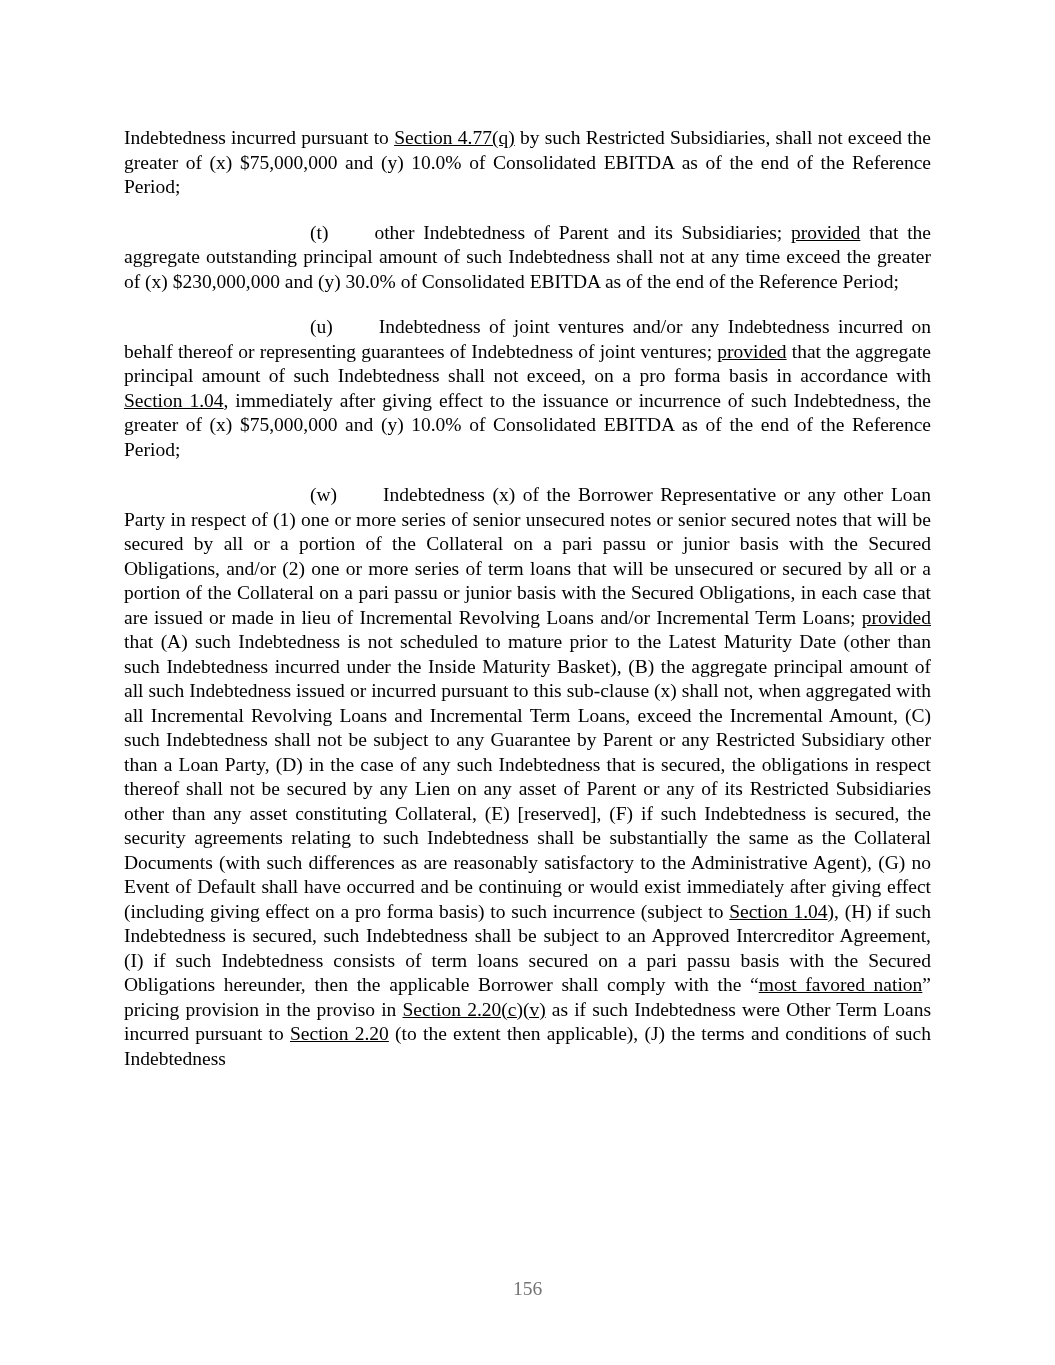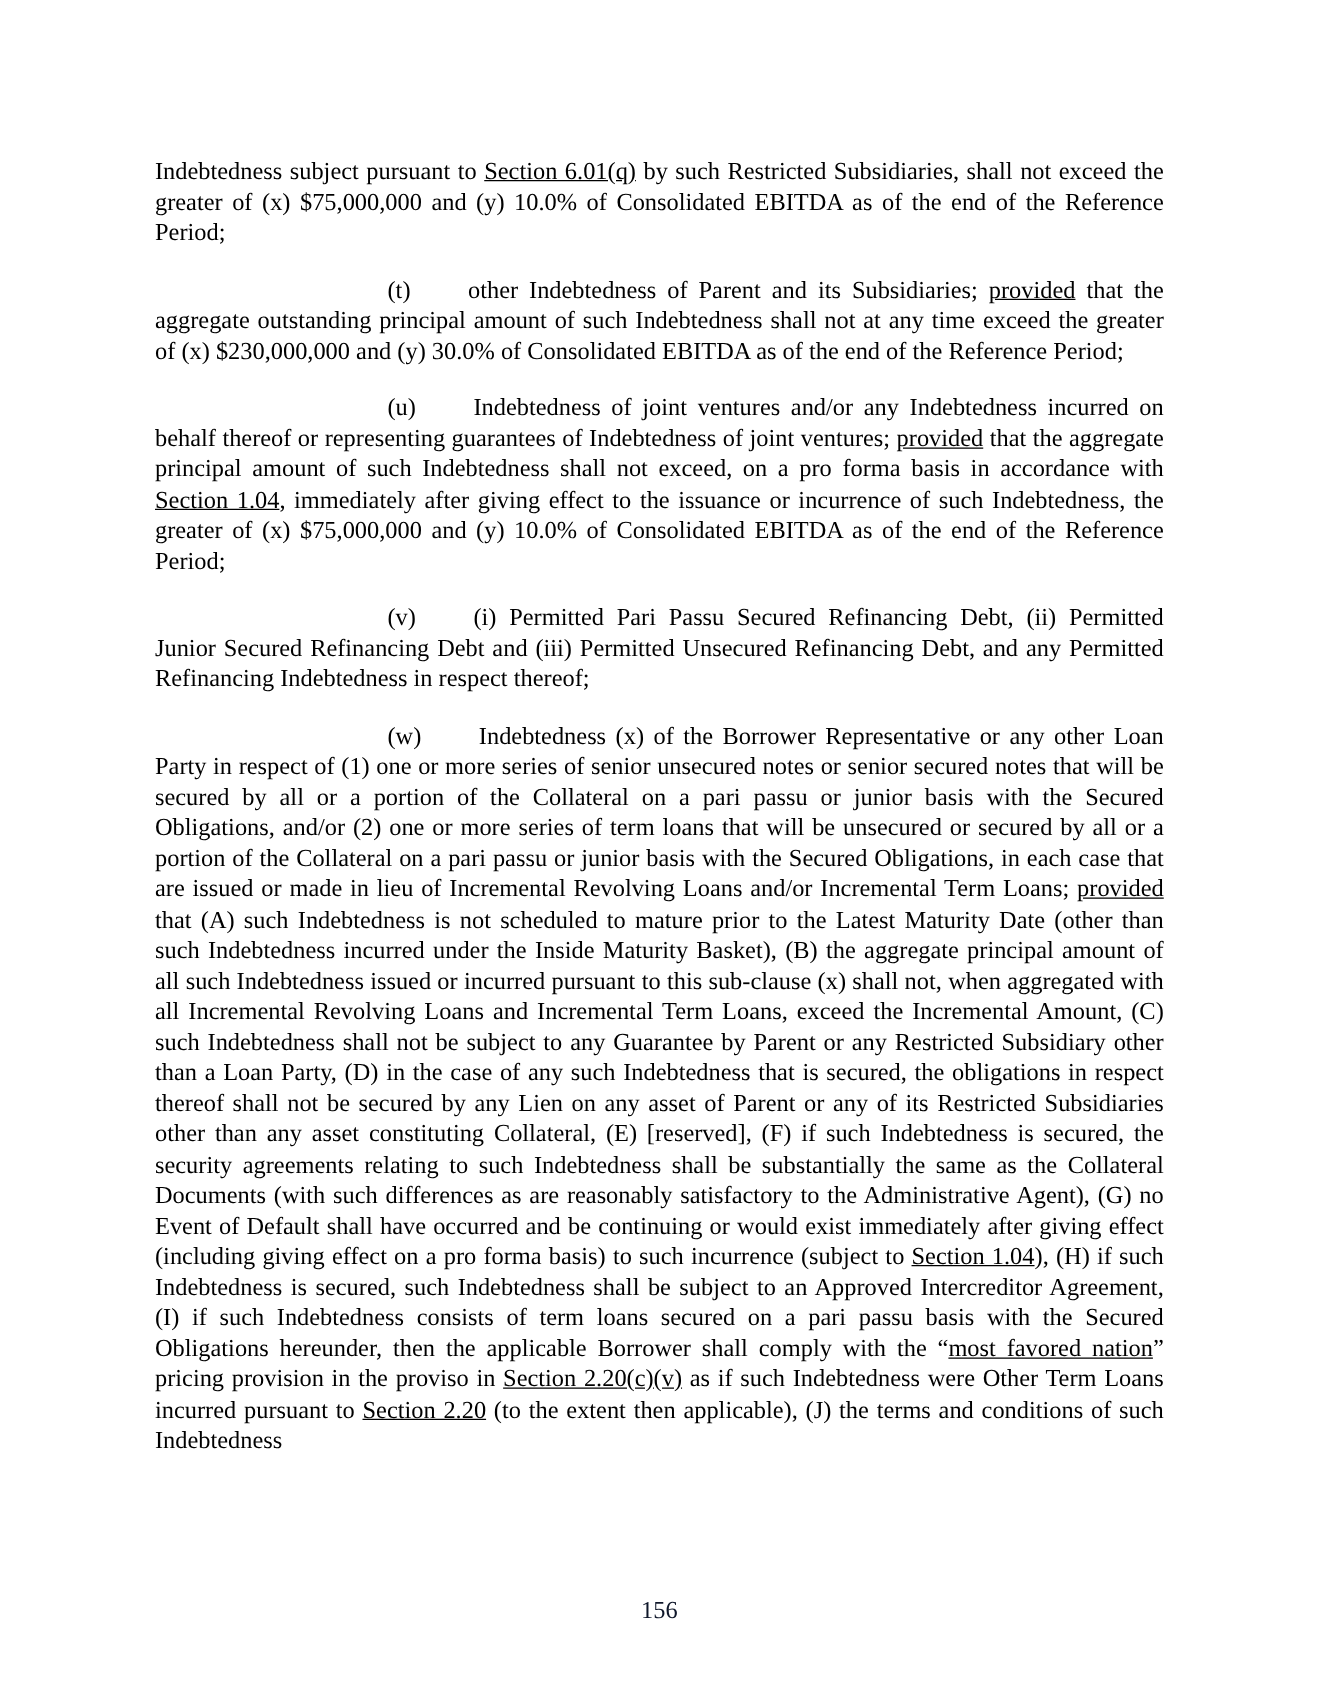--- a/index.html
+++ b/index.html
@@ -45,28 +45,27 @@
     text-decoration: underline;
   }
   .footer {
     position: absolute;
     top: 1277px;
     left: 0;
     width: 1055px;
     text-align: center;
     font-family: "Liberation Serif", "DejaVu Serif", serif;
     font-size: 19.5px;
-    color: #0f172a;
+    color: #737373;
   }
 </style>
 </head>
 <body>
 
 <div class="page">
   <div class="doc-body">
-      <p class="para"><span>Indebtedness subject pursuant to </span><span class="u">Section 6.01(q)</span><span> by such Restricted Subsidiaries, shall not exceed the greater of (x) $75,000,000 and (y) 10.0% of Consolidated EBITDA as of the end of the Reference Period;</span></p>
+      <p class="para"><span>Indebtedness incurred pursuant to </span><span class="u">Section 4.77(q)</span><span> by such Restricted Subsidiaries, shall not exceed the greater of (x) $75,000,000 and (y) 10.0% of Consolidated EBITDA as of the end of the Reference Period;</span></p>
       <p class="para indent"><span class="plabel">(t)</span><span class="tab"></span><span>other Indebtedness of Parent and its Subsidiaries; </span><span class="u">provided</span><span> that the aggregate outstanding principal amount of such Indebtedness shall not at any time exceed the greater of (x) $230,000,000 and (y) 30.0% of Consolidated EBITDA as of the end of the Reference Period;</span></p>
       <p class="para indent"><span class="plabel">(u)</span><span class="tab"></span><span>Indebtedness of joint ventures and/or any Indebtedness incurred on behalf thereof or representing guarantees of Indebtedness of joint ventures; </span><span class="u">provided</span><span> that the aggregate principal amount of such Indebtedness shall not exceed, on a pro forma basis in accordance with </span><span class="u">Section 1.04</span><span>, immediately after giving effect to the issuance or incurrence of such Indebtedness, the greater of (x) $75,000,000 and (y) 10.0% of Consolidated EBITDA as of the end of the Reference Period;</span></p>
-      <p class="para indent"><span class="plabel">(v)</span><span class="tab"></span><span>(i) Permitted Pari Passu Secured Refinancing Debt, (ii) Permitted Junior Secured Refinancing Debt and (iii) Permitted Unsecured Refinancing Debt, and any Permitted Refinancing Indebtedness in respect thereof;</span></p>
       <p class="para indent"><span class="plabel">(w)</span><span class="tab"></span><span>Indebtedness (x) of the Borrower Representative or any other Loan Party in respect of (1) one or more series of senior unsecured notes or senior secured notes that will be secured by all or a portion of the Collateral on a pari passu or junior basis with the Secured Obligations, and/or (2) one or more series of term loans that will be unsecured or secured by all or a portion of the Collateral on a pari passu or junior basis with the Secured Obligations, in each case that are issued or made in lieu of Incremental Revolving Loans and/or Incremental Term Loans; </span><span class="u">provided</span><span> that (A) such Indebtedness is not scheduled to mature prior to the Latest Maturity Date (other than such Indebtedness incurred under the Inside Maturity Basket), (B) the aggregate principal amount of all such Indebtedness issued or incurred pursuant to this sub-clause (x) shall not, when aggregated with all Incremental Revolving Loans and Incremental Term Loans, exceed the Incremental Amount, (C) such Indebtedness shall not be subject to any Guarantee by Parent or any Restricted Subsidiary other than a Loan Party, (D) in the case of any such Indebtedness that is secured, the obligations in respect thereof shall not be secured by any Lien on any asset of Parent or any of its Restricted Subsidiaries other than any asset constituting Collateral, (E) [reserved], (F) if such Indebtedness is secured, the security agreements relating to such Indebtedness shall be substantially the same as the Collateral Documents (with such differences as are reasonably satisfactory to the Administrative Agent), (G) no Event of Default shall have occurred and be continuing or would exist immediately after giving effect (including giving effect on a pro forma basis) to such incurrence (subject to </span><span class="u">Section 1.04</span><span>), (H) if such Indebtedness is secured, such Indebtedness shall be subject to an Approved Intercreditor Agreement, (I) if such Indebtedness consists of term loans secured on a pari passu basis with the Secured Obligations hereunder, then the applicable Borrower shall comply with the “</span><span class="u">most favored nation</span><span>” pricing provision in the proviso in </span><span class="u">Section 2.20(c)(v)</span><span> as if such Indebtedness were Other Term Loans incurred pursuant to </span><span class="u">Section 2.20</span><span> (to the extent then applicable), (J) the terms and conditions of such Indebtedness</span></p>
     </div>
   <div class="footer">156</div>
 </div>
 
 </body></html>

